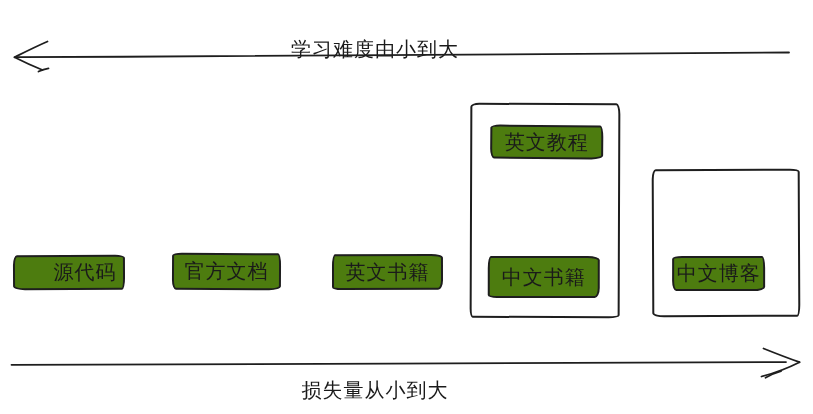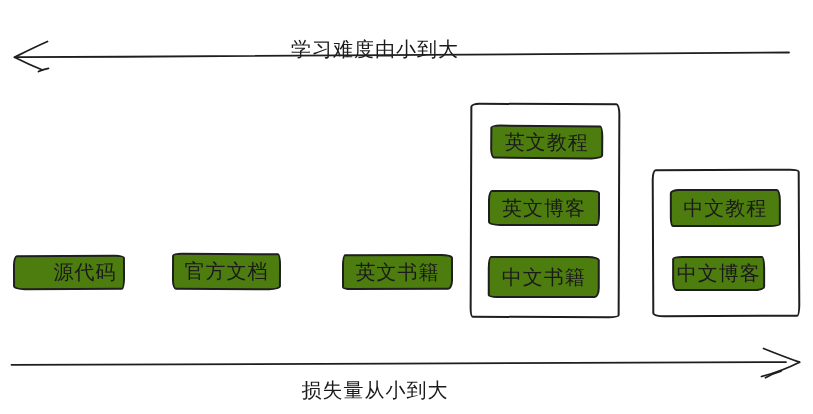--- a/index.html
+++ b/index.html
@@ -62,21 +62,21 @@
   }
   
   .w1 { border-radius: 4px 10px 3px 12px / 10px 3px 12px 4px; transform: rotate(-0.25deg); }
   .w2 { border-radius: 10px 3px 12px 4px / 3px 12px 4px 10px; transform: rotate(0.3deg); }
   .w3 { border-radius: 3px 12px 5px 9px / 12px 4px 10px 3px; transform: rotate(-0.15deg); }
   .w4 { border-radius: 9px 4px 11px 3px / 4px 11px 3px 9px; transform: rotate(0.2deg); }
 
   
   .box-source      { left: 13px;  top: 255px; width: 112px; height: 35px; padding-left: 32px; }
   .box-docs        { left: 172px; top: 253px; width: 109px; height: 37px; }
-  .box-en-books    { left: 332px; top: 254px; width: 111px; height: 36px; margin-left: 10px; }
+  .box-en-books    { left: 332px; top: 254px; width: 111px; height: 36px; }
 
   
   .group-1 { left: 470px; top: 103px; width: 150px; height: 215px; }
   .group-1 .item-0 { left: 18px; top: 20px;  width: 113px; height: 34px; }
   .group-1 .item-1 { left: 16px; top: 85px;  width: 112px; height: 36px; }
   .group-1 .item-2 { left: 16px; top: 151px; width: 112px; height: 42px; }
 
   
   .group-2 { left: 652px; top: 169px; width: 148px; height: 148px; }
   .group-2 .item-0 { left: 16px; top: 18px; width: 111px; height: 38px; }
@@ -107,24 +107,22 @@
   </svg>
 
   <div class="hand-box w1 box-source">源代码</div>
 
   <div class="hand-box w2 box-docs">官方文档</div>
 
   <div class="hand-box w3 box-en-books">英文书籍</div>
 
   <div class="group-box w4 group-1">
     <div class="hand-box w2 item-0">英文教程</div>
-    <div class="hand-box w1 item-1">英文博客</div>
     <div class="hand-box w3 item-2">中文书籍</div>
   </div>
 
   <div class="group-box w1 group-2">
-    <div class="hand-box w4 item-0">中文教程</div>
     <div class="hand-box w2 item-1">中文博客</div>
   </div>
 
   <div class="axis-label bottom">损失量从小到大</div>
 
 </div>
 
 </body></html>

